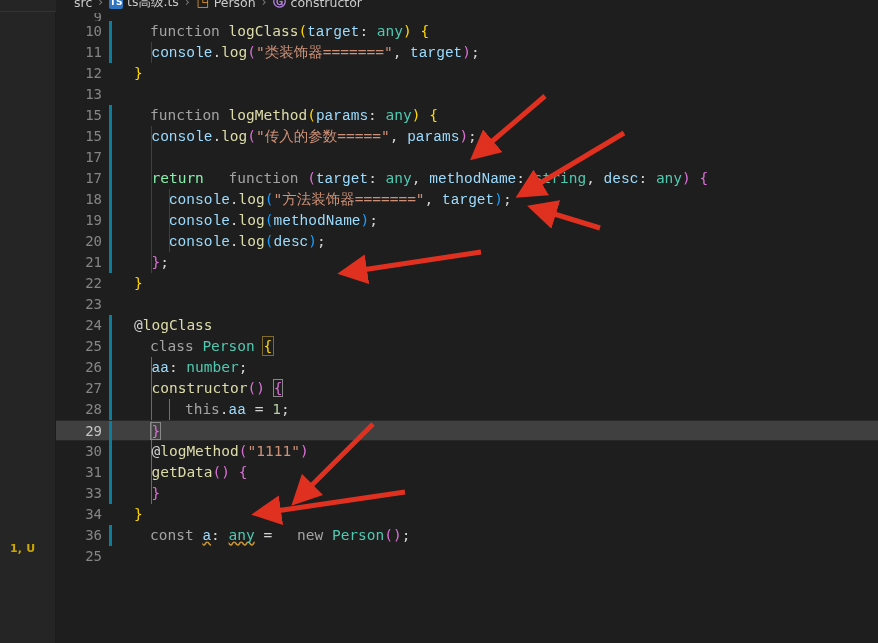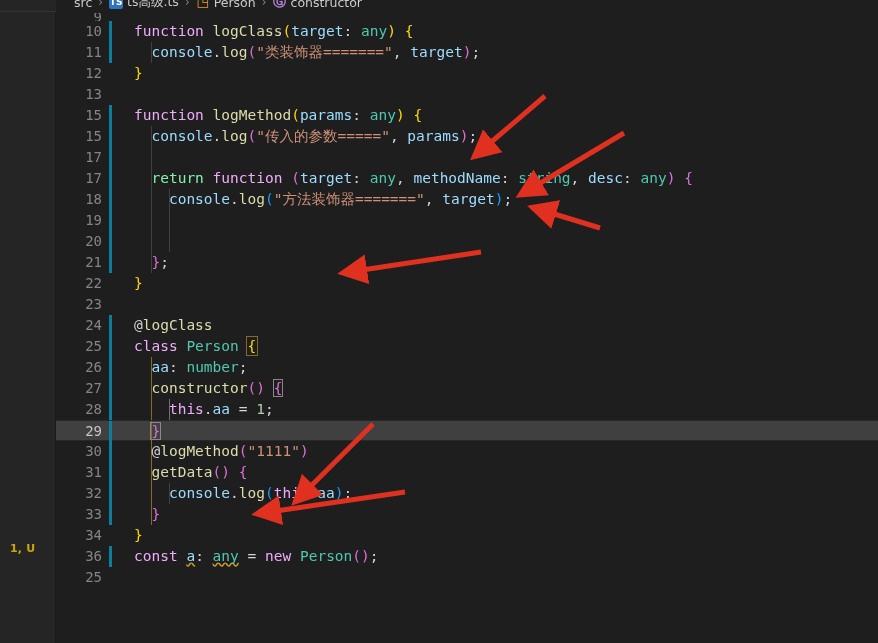--- a/index.html
+++ b/index.html
@@ -115,24 +115,24 @@
     position: absolute; left: 0; right: 0; top: -1px;
     height: 0;
   }
 
   
   .ig { position: absolute; top: 0; width: 1px; height: 21px; background: #404040; }
   .ig.active-guide { background: #707070; }
   .bracket-yellow { position: absolute; top: 0; width: 1px; height: 21px; background: #7a6a2b; }
 
   
-  .kw   { color: #f0abfc; }   
+  .kw   { color: #a3a3a3; margin-left: 16px; }   
   .kwp  { color: #86efac; }   
   .fn   { color: #dcdcaa; }   
-  .var  { color: #9cdcfe; }   
+  .var  { color: #9cdcfe; font-family: Liberation Mono, monospace; }   
   .typ  { color: #4ec9b0; }   
   .str  { color: #ce9178; }   
   .pun  { color: #d4d4d4; }   
   .par1 { color: #ffd700; }   
   .par2 { color: #da70d6; }   
   .par3 { color: #179fff; }   
   .cls  { color: #4ec9b0; }   
   .dec  { color: #dcdcaa; }   
   .num  { color: #b5cea8; }
 
@@ -242,27 +242,29 @@
       <span class="ig" style="left:95px"></span>
       <span class="ig" style="left:113px"></span>
       <span class="code-text">    <span class="var">console</span><span class="pun">.</span><span class="fn">log</span><span class="par3">(</span><span class="str">"</span><span class="str">方法装饰器=======</span><span class="str">"</span><span class="pun">,</span> <span class="var">target</span><span class="par3">)</span><span class="pun">;</span></span>
     </div>
 
     <div class="code-line">
       <span class="ln">19</span>
       <span class="gutter-mod"></span>
       <span class="ig" style="left:95px"></span>
       <span class="ig" style="left:113px"></span>
+      <span class="code-text">    <span class="var">console</span><span class="pun">.</span><span class="fn">log</span><span class="par3">(</span><span class="var">methodName</span><span class="par3">)</span><span class="pun">;</span></span>
     </div>
 
     <div class="code-line">
       <span class="ln">20</span>
       <span class="gutter-mod"></span>
       <span class="ig" style="left:95px"></span>
       <span class="ig" style="left:113px"></span>
+      <span class="code-text">    <span class="var">console</span><span class="pun">.</span><span class="fn">log</span><span class="par3">(</span><span class="var">desc</span><span class="par3">)</span><span class="pun">;</span></span>
     </div>
 
     <div class="code-line">
       <span class="ln">21</span>
       <span class="gutter-mod"></span>
       <span class="ig" style="left:95px"></span>
       <span class="code-text">  <span class="par2">}</span><span class="pun">;</span></span>
     </div>
 
     <div class="code-line">
@@ -323,27 +325,20 @@
       <span class="code-text">  <span class="pun">@</span><span class="dec">logMethod</span><span class="par2">(</span><span class="str">"</span><span class="str">1111</span><span class="str">"</span><span class="par2">)</span></span>
     </div>
 
     <div class="code-line">
       <span class="ln">31</span>
       <span class="gutter-mod"></span>
       <span class="bracket-yellow" style="left:95px;background:#806b2b"></span>
       <span class="code-text">  <span class="fn">getData</span><span class="par2">()</span> <span class="par2">{</span></span>
     </div>
 
-    <div class="code-line">
-      <span class="ln">32</span>
-      <span class="gutter-mod"></span>
-      <span class="bracket-yellow" style="left:95px;background:#806b2b"></span>
-      <span class="ig" style="left:113px"></span>
-      <span class="code-text">    <span class="var">console</span><span class="pun">.</span><span class="fn">log</span><span class="par3">(</span><span class="kw">this</span><span class="pun">.</span><span class="var">aa</span><span class="par3">)</span><span class="pun">;</span></span>
-    </div>
 
     <div class="code-line">
       <span class="ln">33</span>
       <span class="gutter-mod"></span>
       <span class="bracket-yellow" style="left:95px;background:#806b2b"></span>
       <span class="code-text">  <span class="par2">}</span></span>
     </div>
 
     <div class="code-line">
       <span class="ln">34</span>

